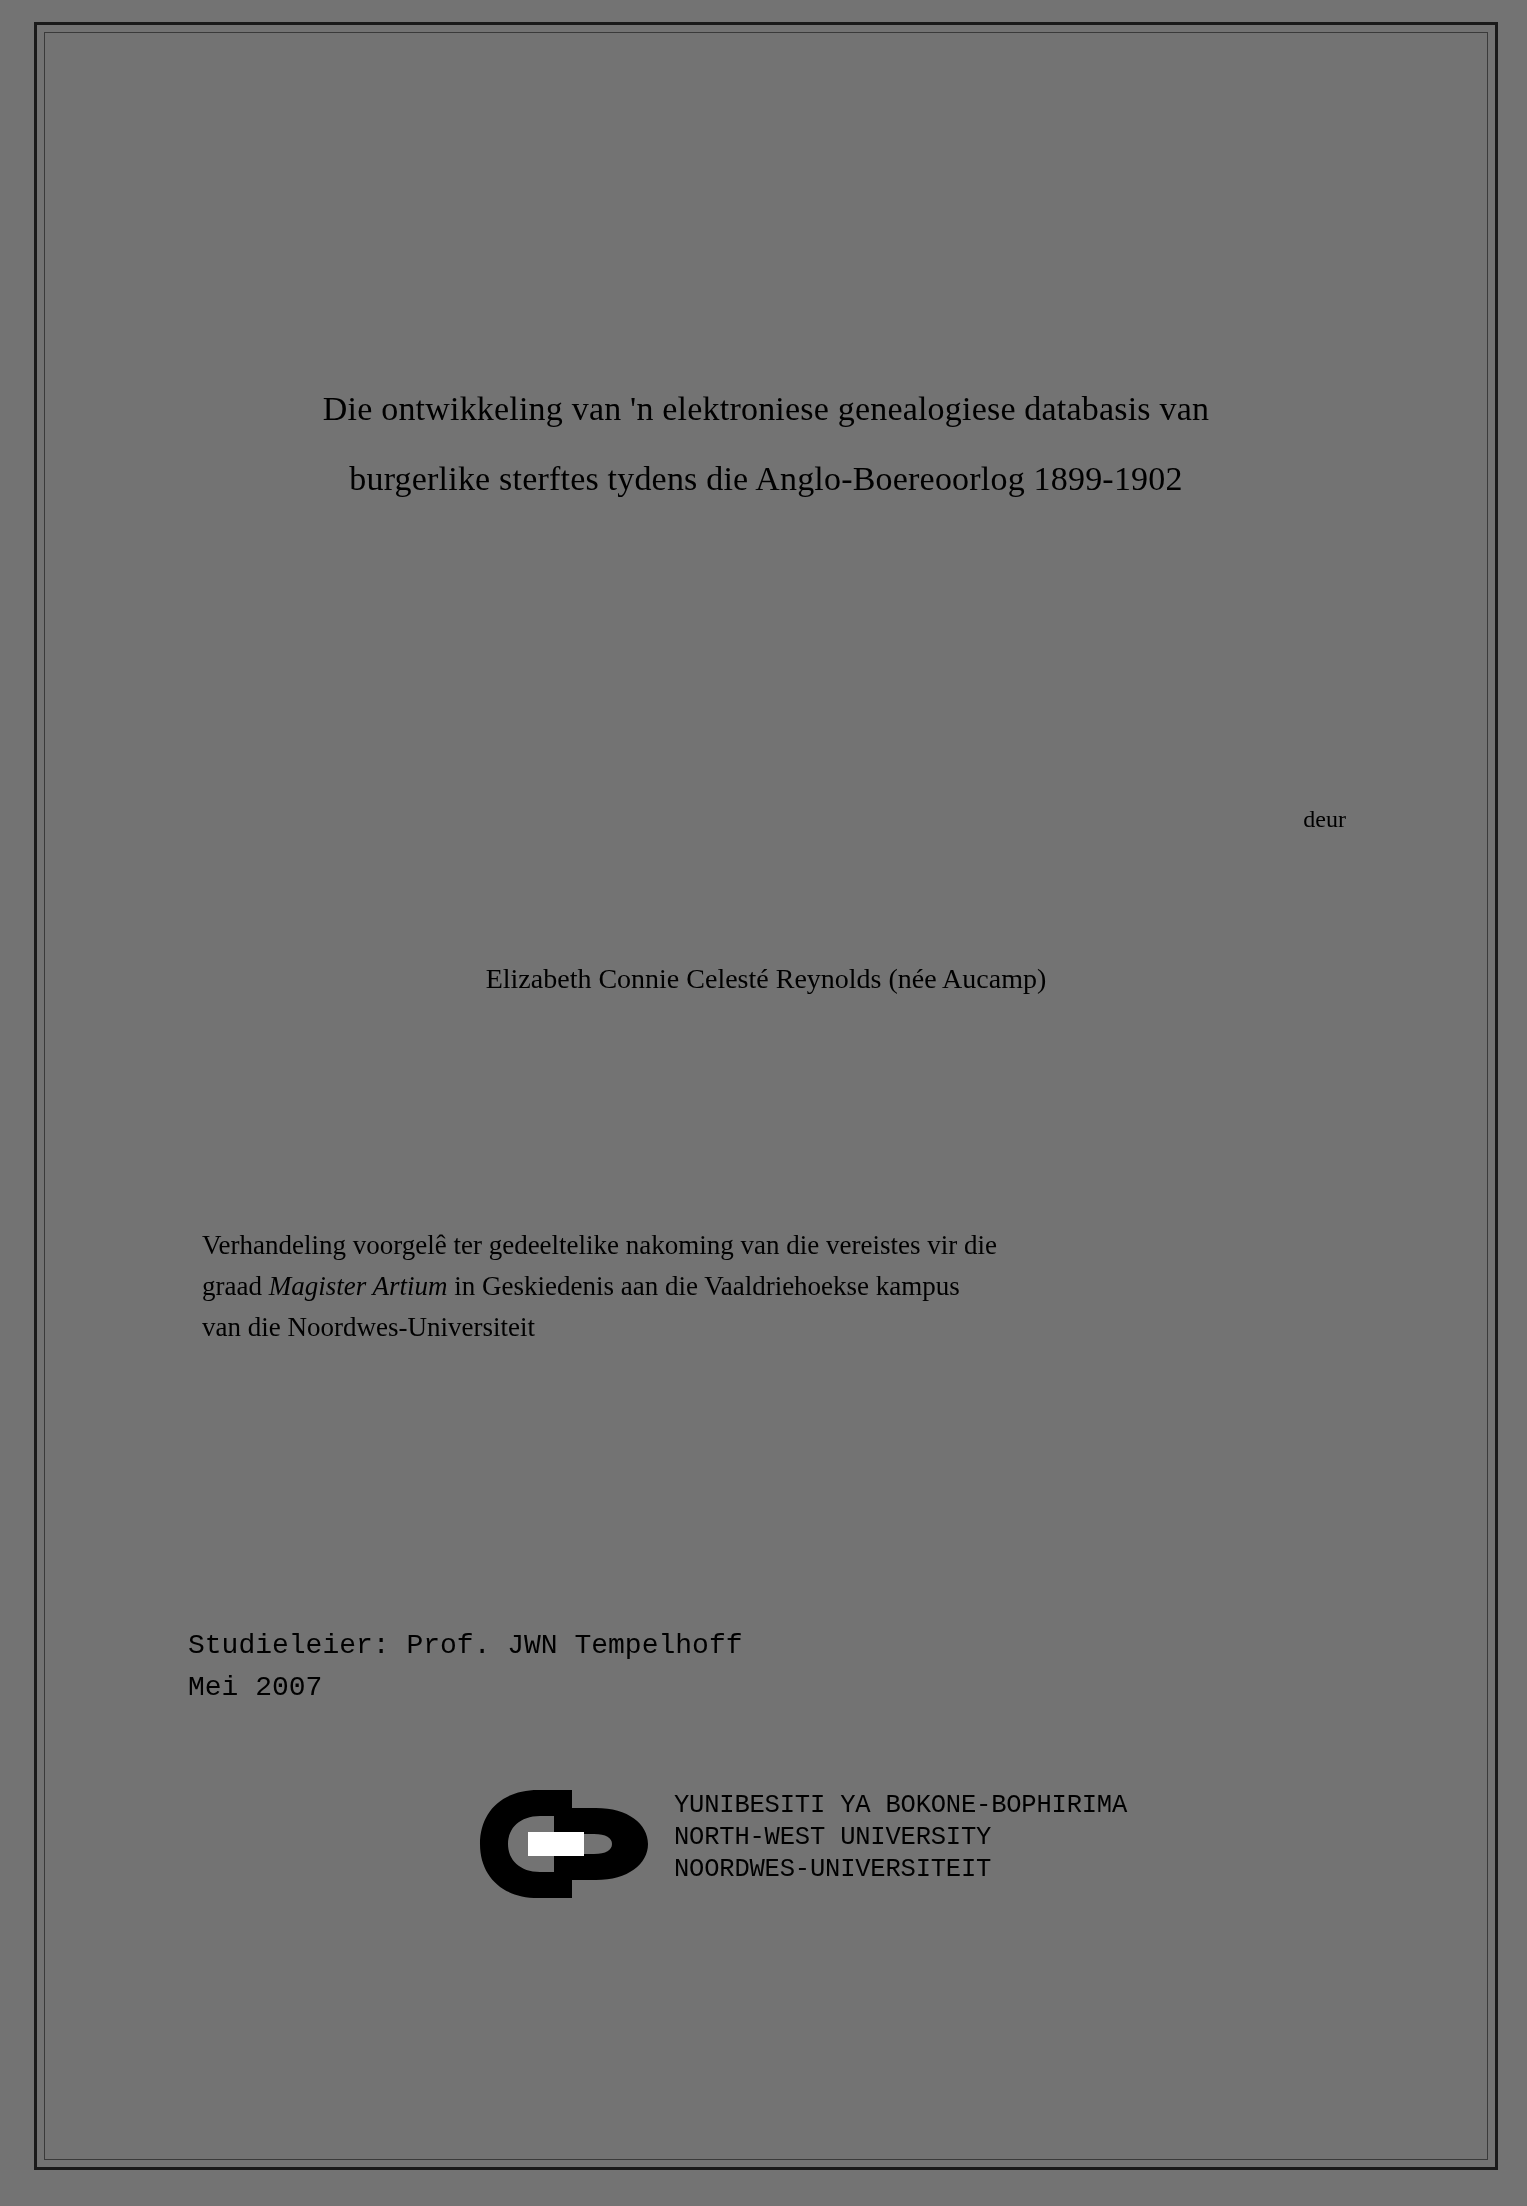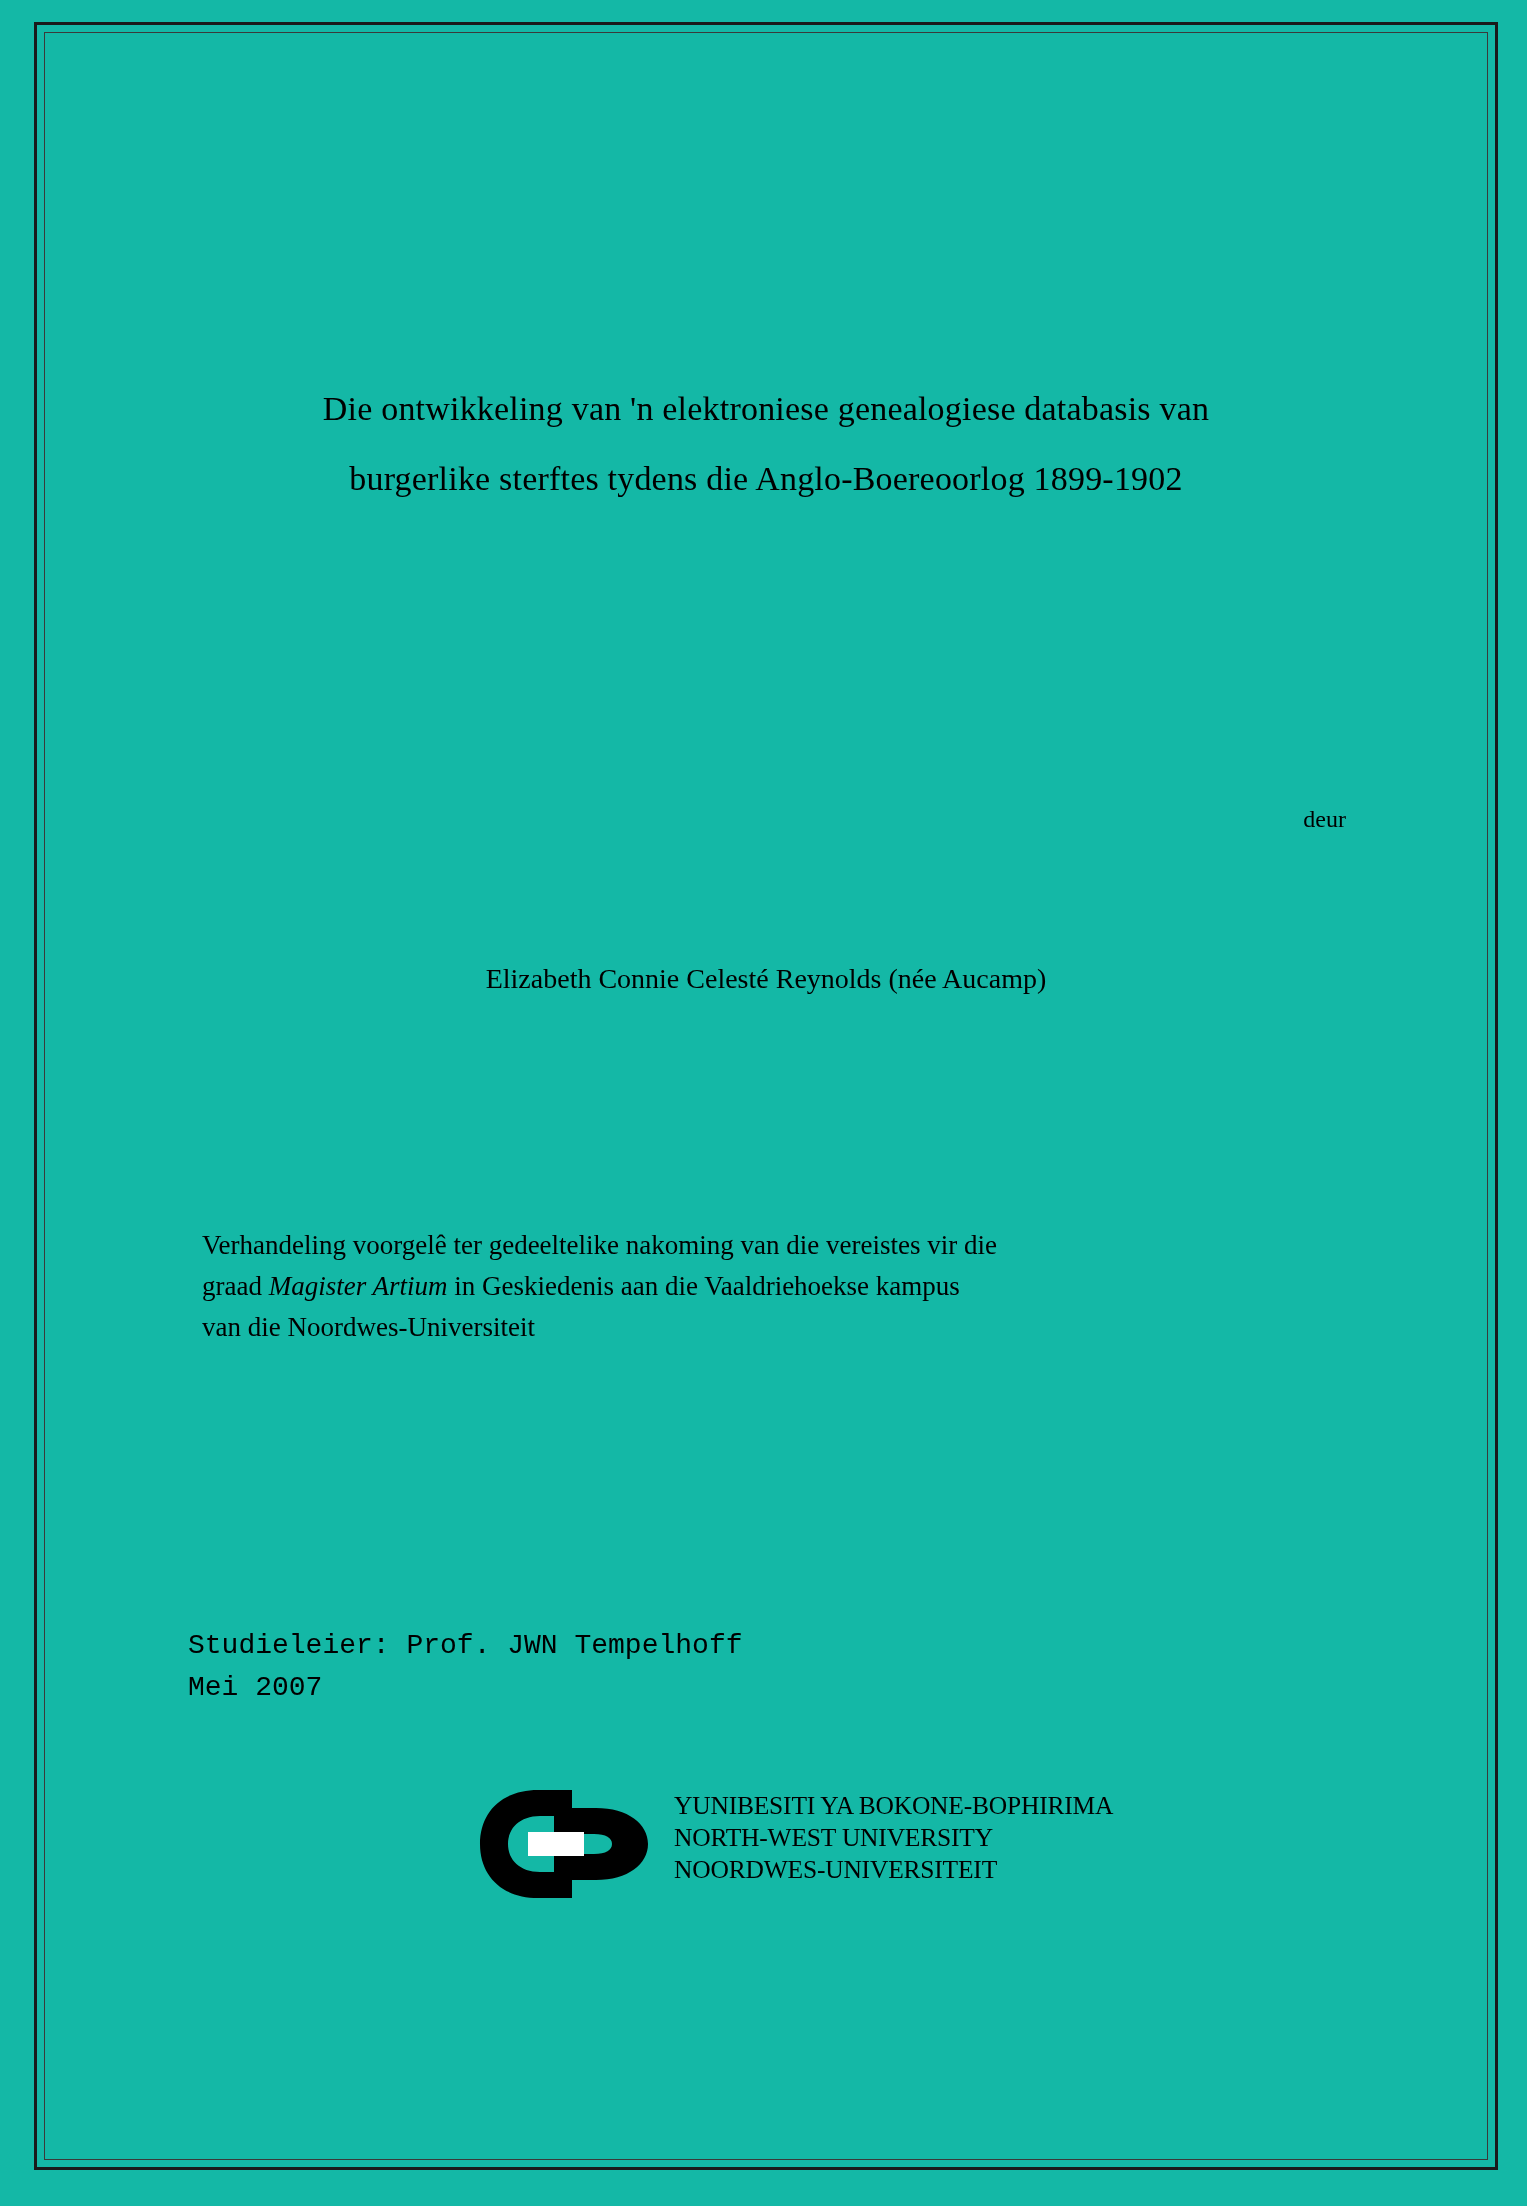--- a/index.html
+++ b/index.html
@@ -16,21 +16,21 @@
     overflow: hidden;
   }
 
   
   .page {
     position: absolute;
     left: 0;
     top: 0;
     width: 1527px;
     height: 2206px;
-    background: #14b8a6;
+    background: #737373;
   }
 
   
   .scan-frame {
     position: absolute;
     left: 34px;
     top: 22px;
     width: 1464px;
     height: 2148px;
     border: 3px solid #1a1a1a;
@@ -128,21 +128,21 @@
     position: absolute;
     left: 0;
     top: 6px;
     width: 200px;
     height: 112px;
   }
   .logo-text {
     position: absolute;
     left: 198px;
     top: 8px;
-    font-family: Liberation Serif, serif;
+    font-family: Liberation Mono, monospace;
     font-size: 25.5px;
     line-height: 32px;
     letter-spacing: -0.2px;
     white-space: nowrap;
     font-weight: 400;
   }
 </style>
 </head>
 <body>
 

